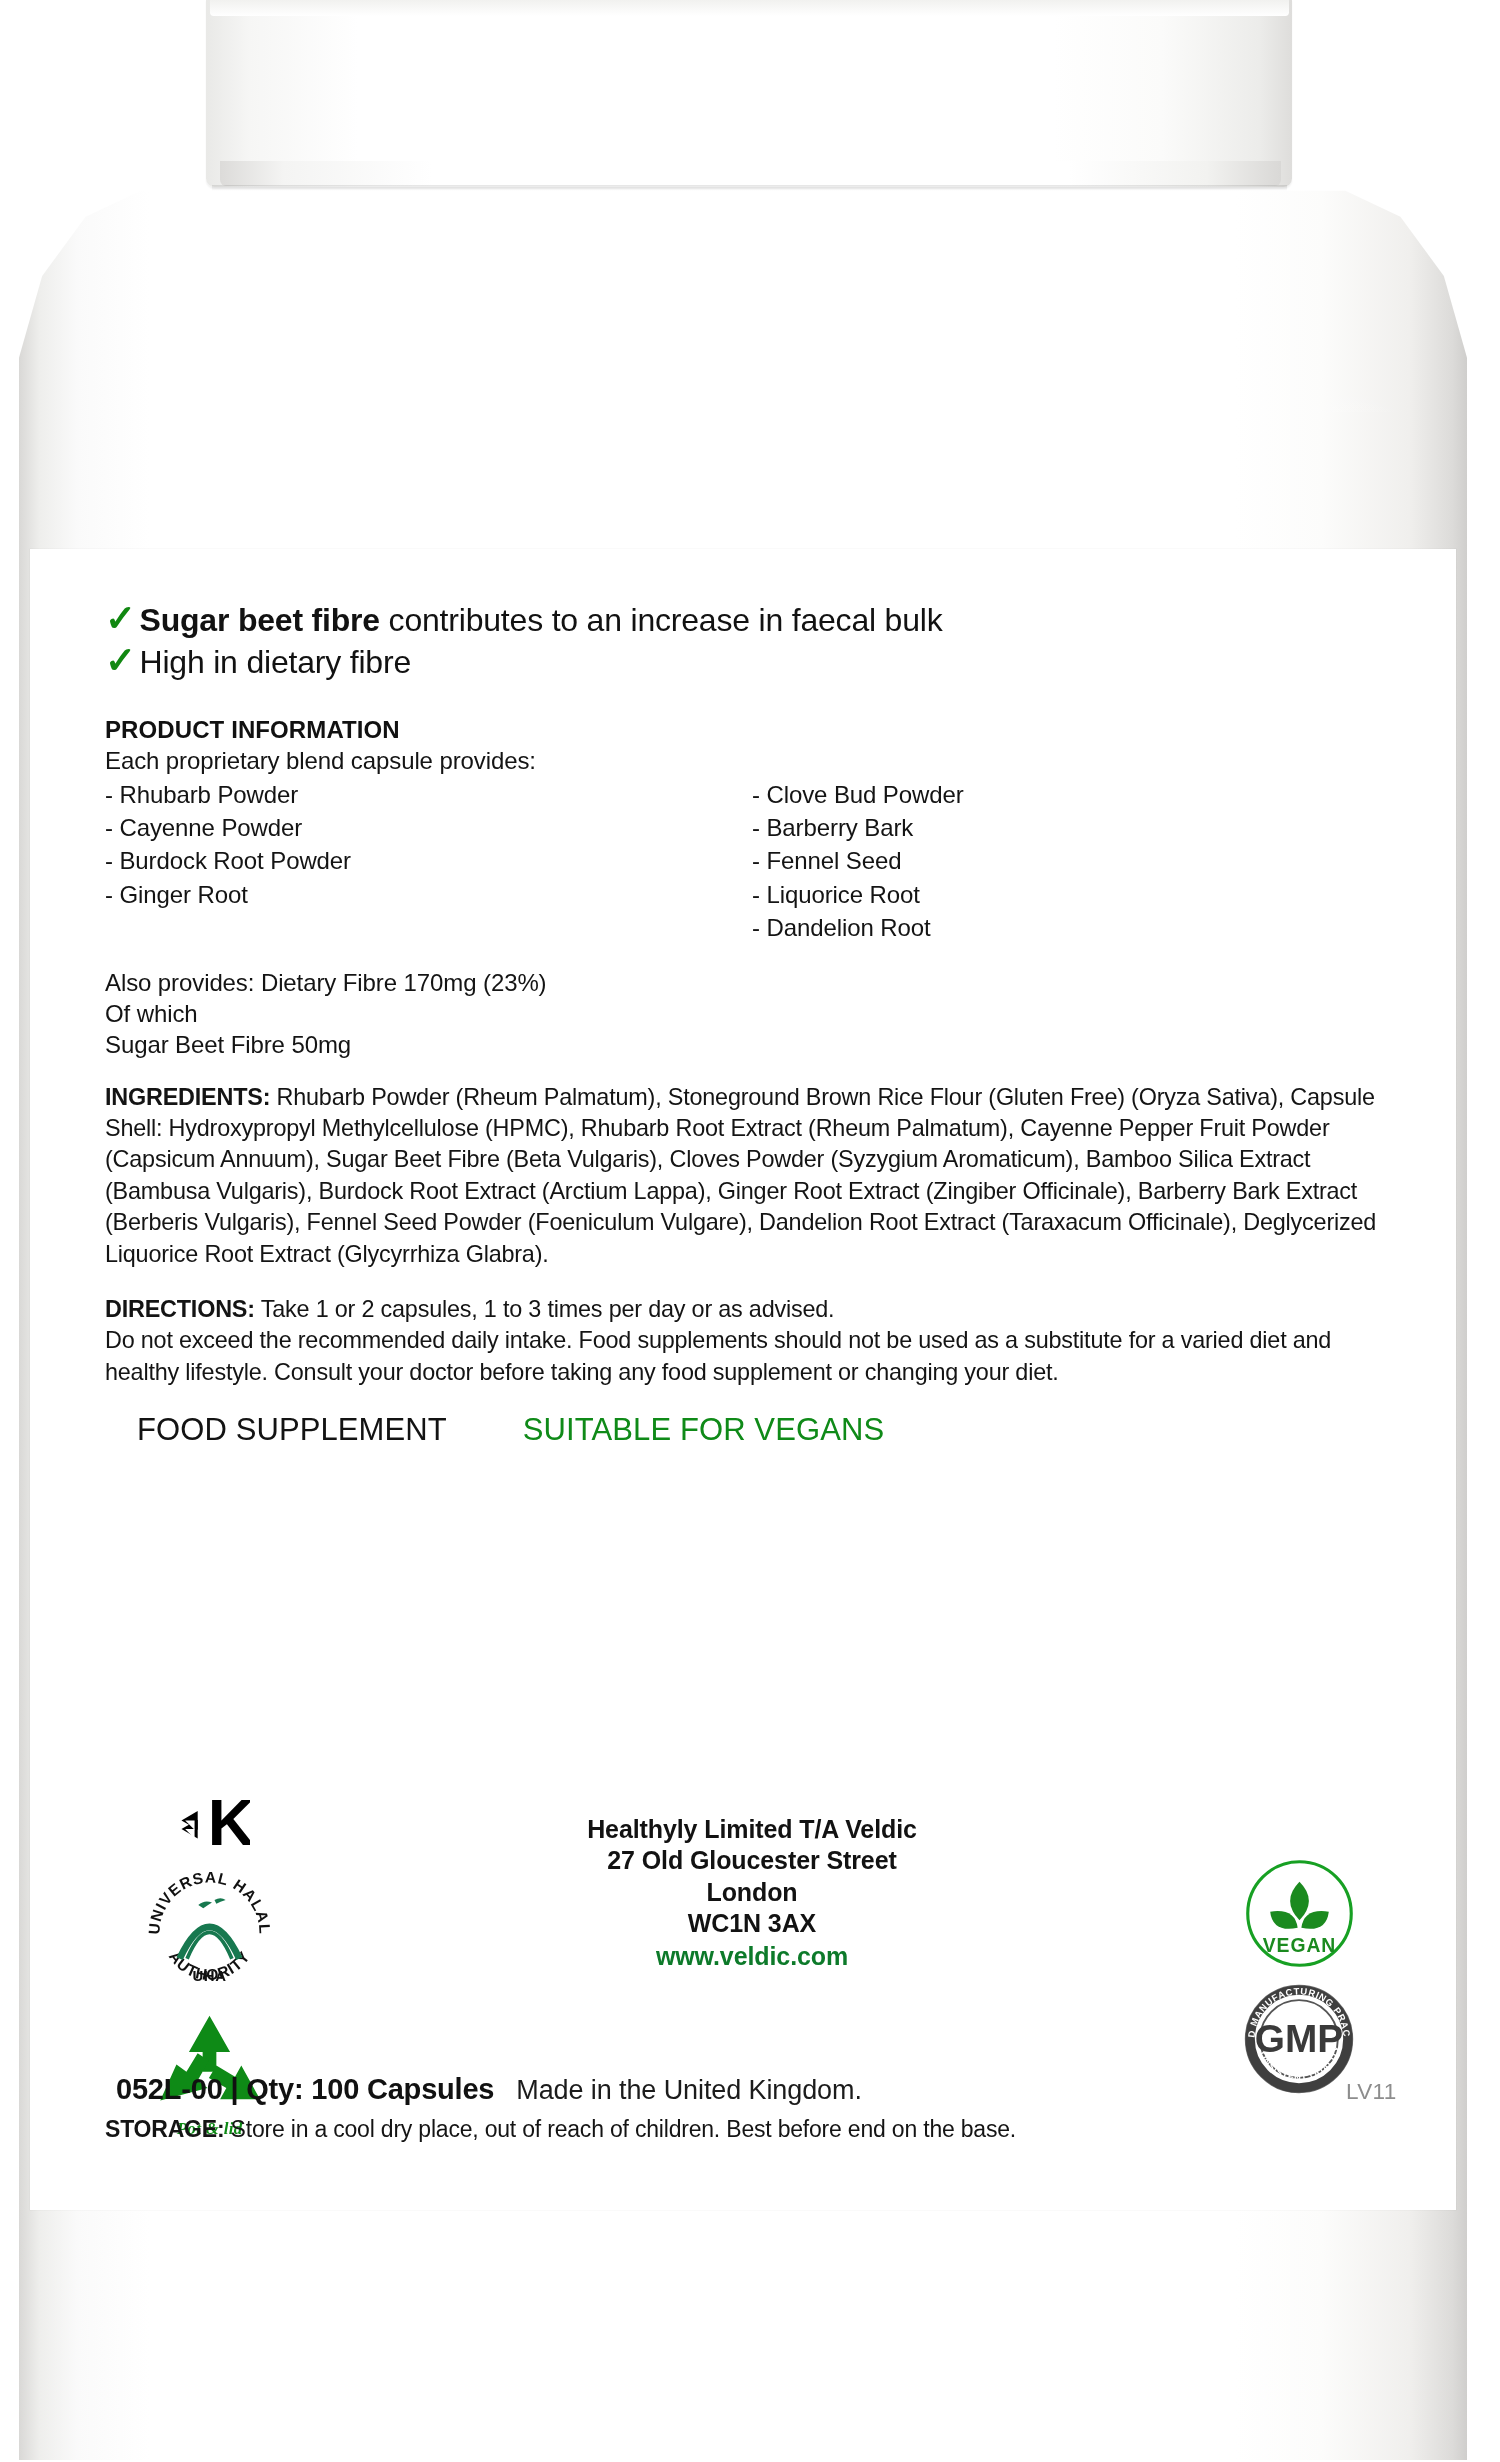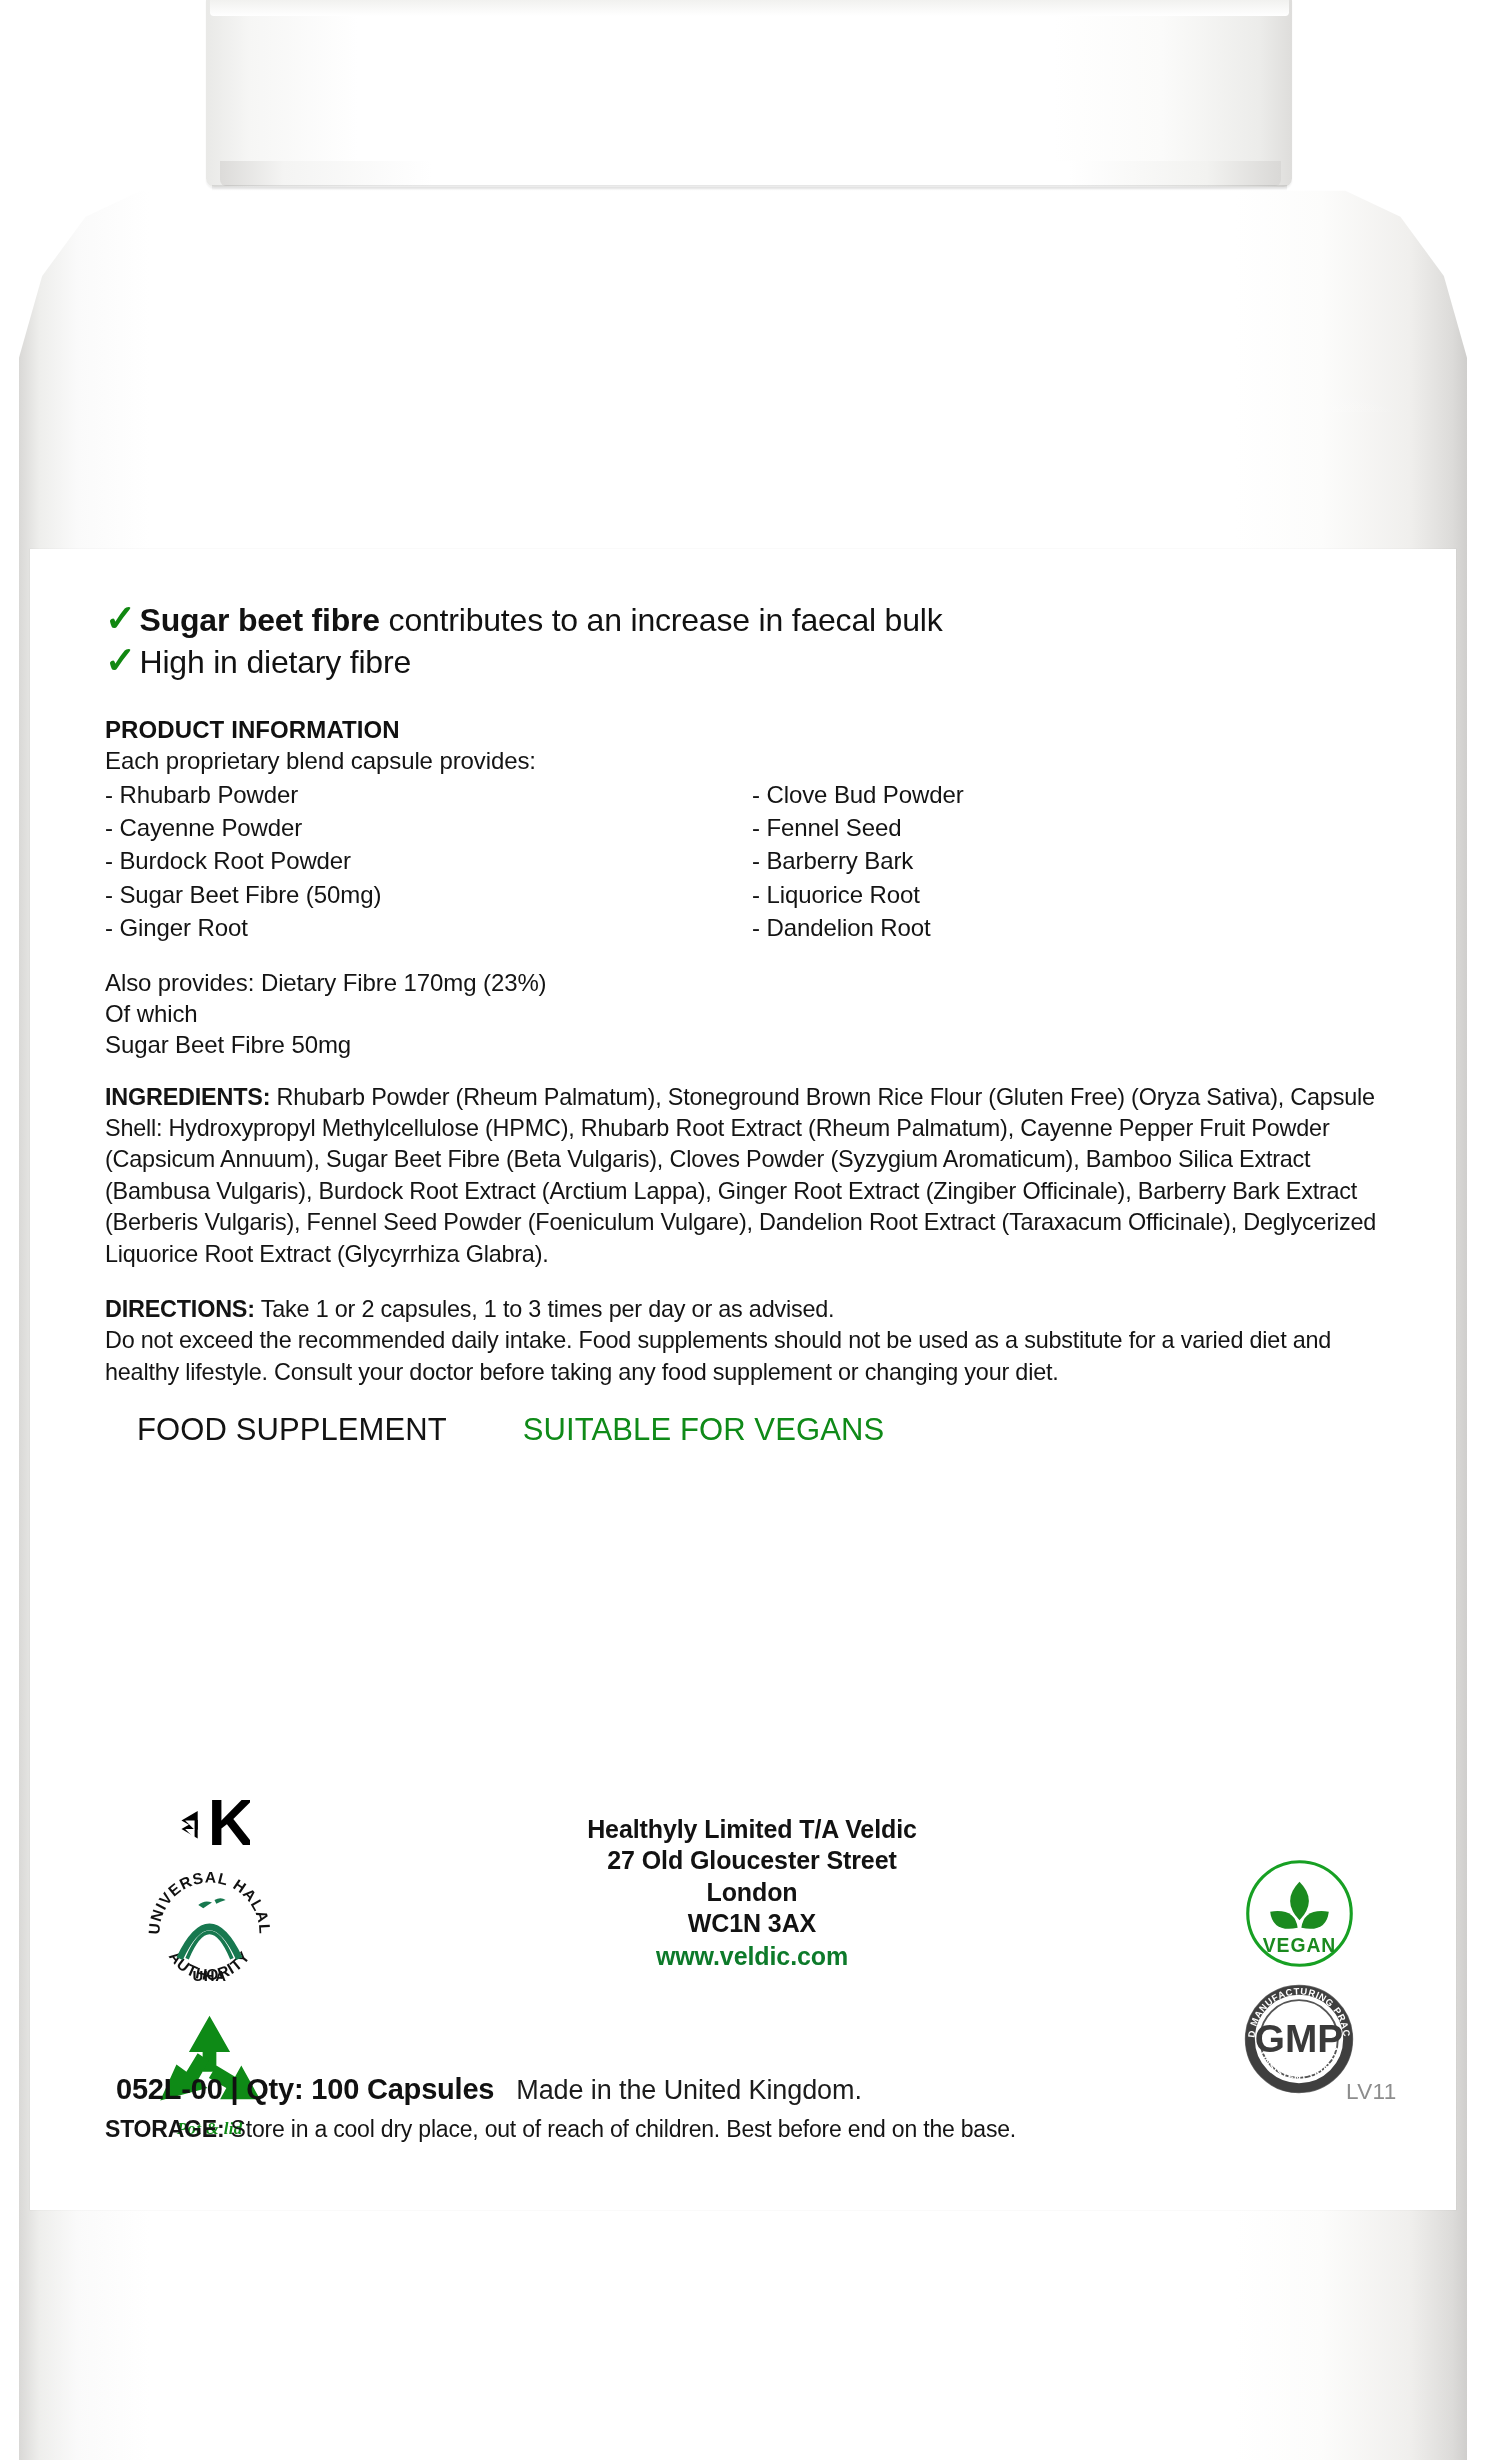--- a/index.html
+++ b/index.html
@@ -369,29 +369,28 @@
 
       <div class="sec-head">PRODUCT INFORMATION</div>
       <div class="sec-sub">Each proprietary blend capsule provides:</div>
 
       <div class="blend">
         <div class="blend-col">
           <ul>
             <li>- Rhubarb Powder</li>
             <li>- Cayenne Powder</li>
             <li>- Burdock Root Powder</li>
-            <li>- Sugar Beet Fibre (50mg)</li>
             <li>- Ginger Root</li>
           </ul>
         </div>
         <div class="blend-col">
           <ul>
             <li>- Clove Bud Powder</li>
+            <li>- Barberry Bark</li>
             <li>- Fennel Seed</li>
-            <li>- Barberry Bark</li>
             <li>- Liquorice Root</li>
             <li>- Dandelion Root</li>
           </ul>
         </div>
       </div>
 
       <div class="also">
         <div>Also provides: Dietary Fibre 170mg (23%)</div>
         <div>Of which</div>
         <div>Sugar Beet Fibre 50mg</div>

